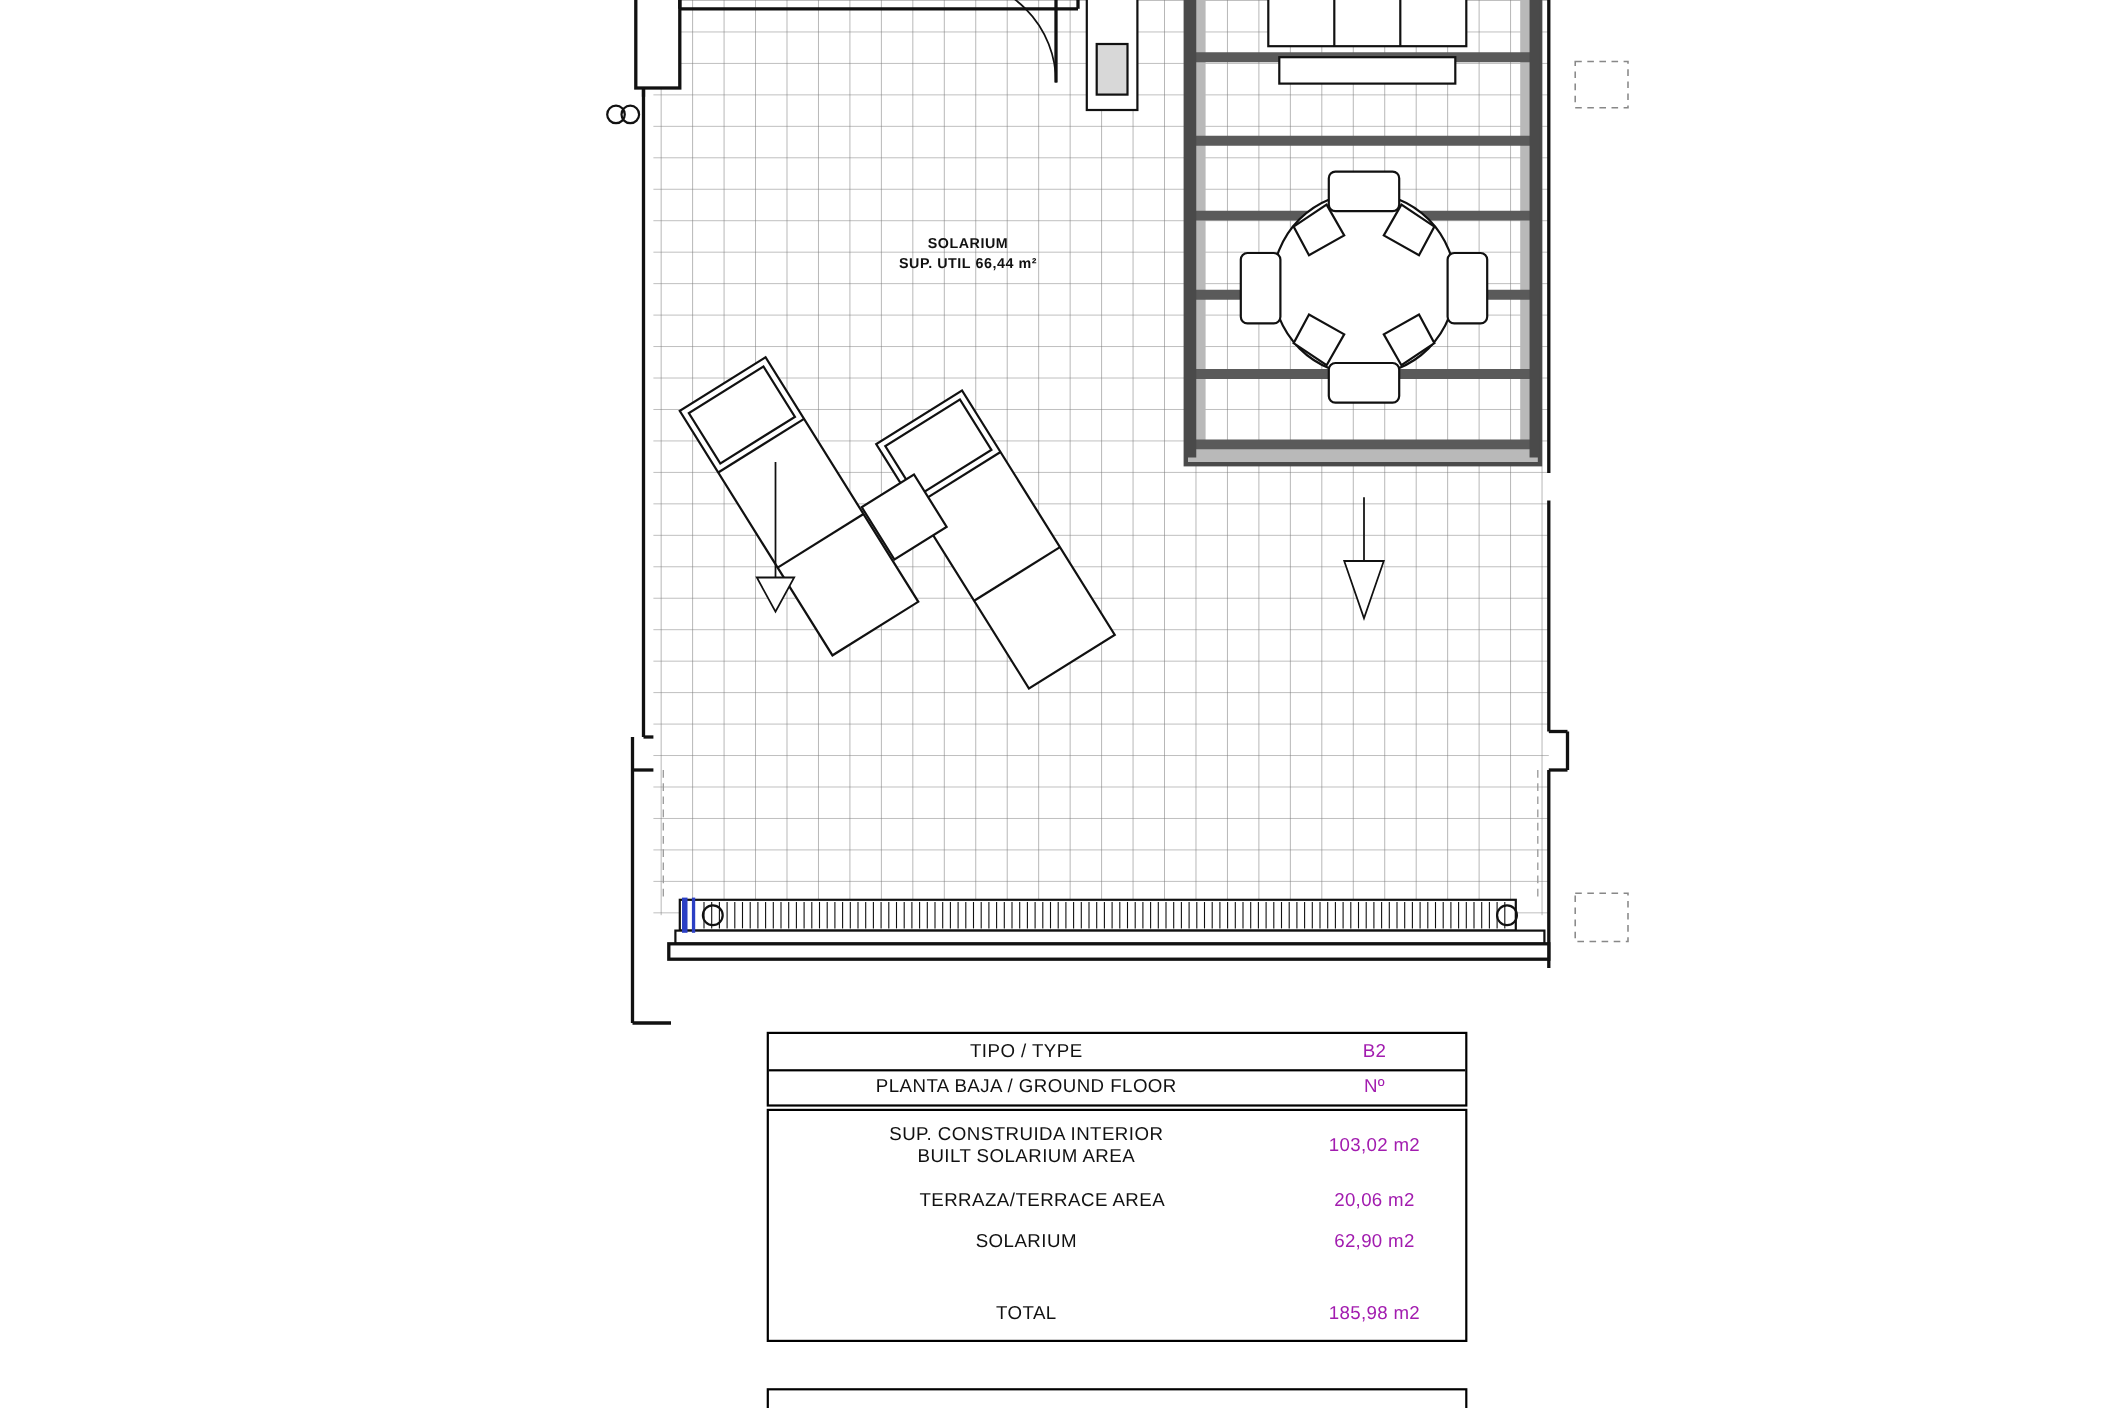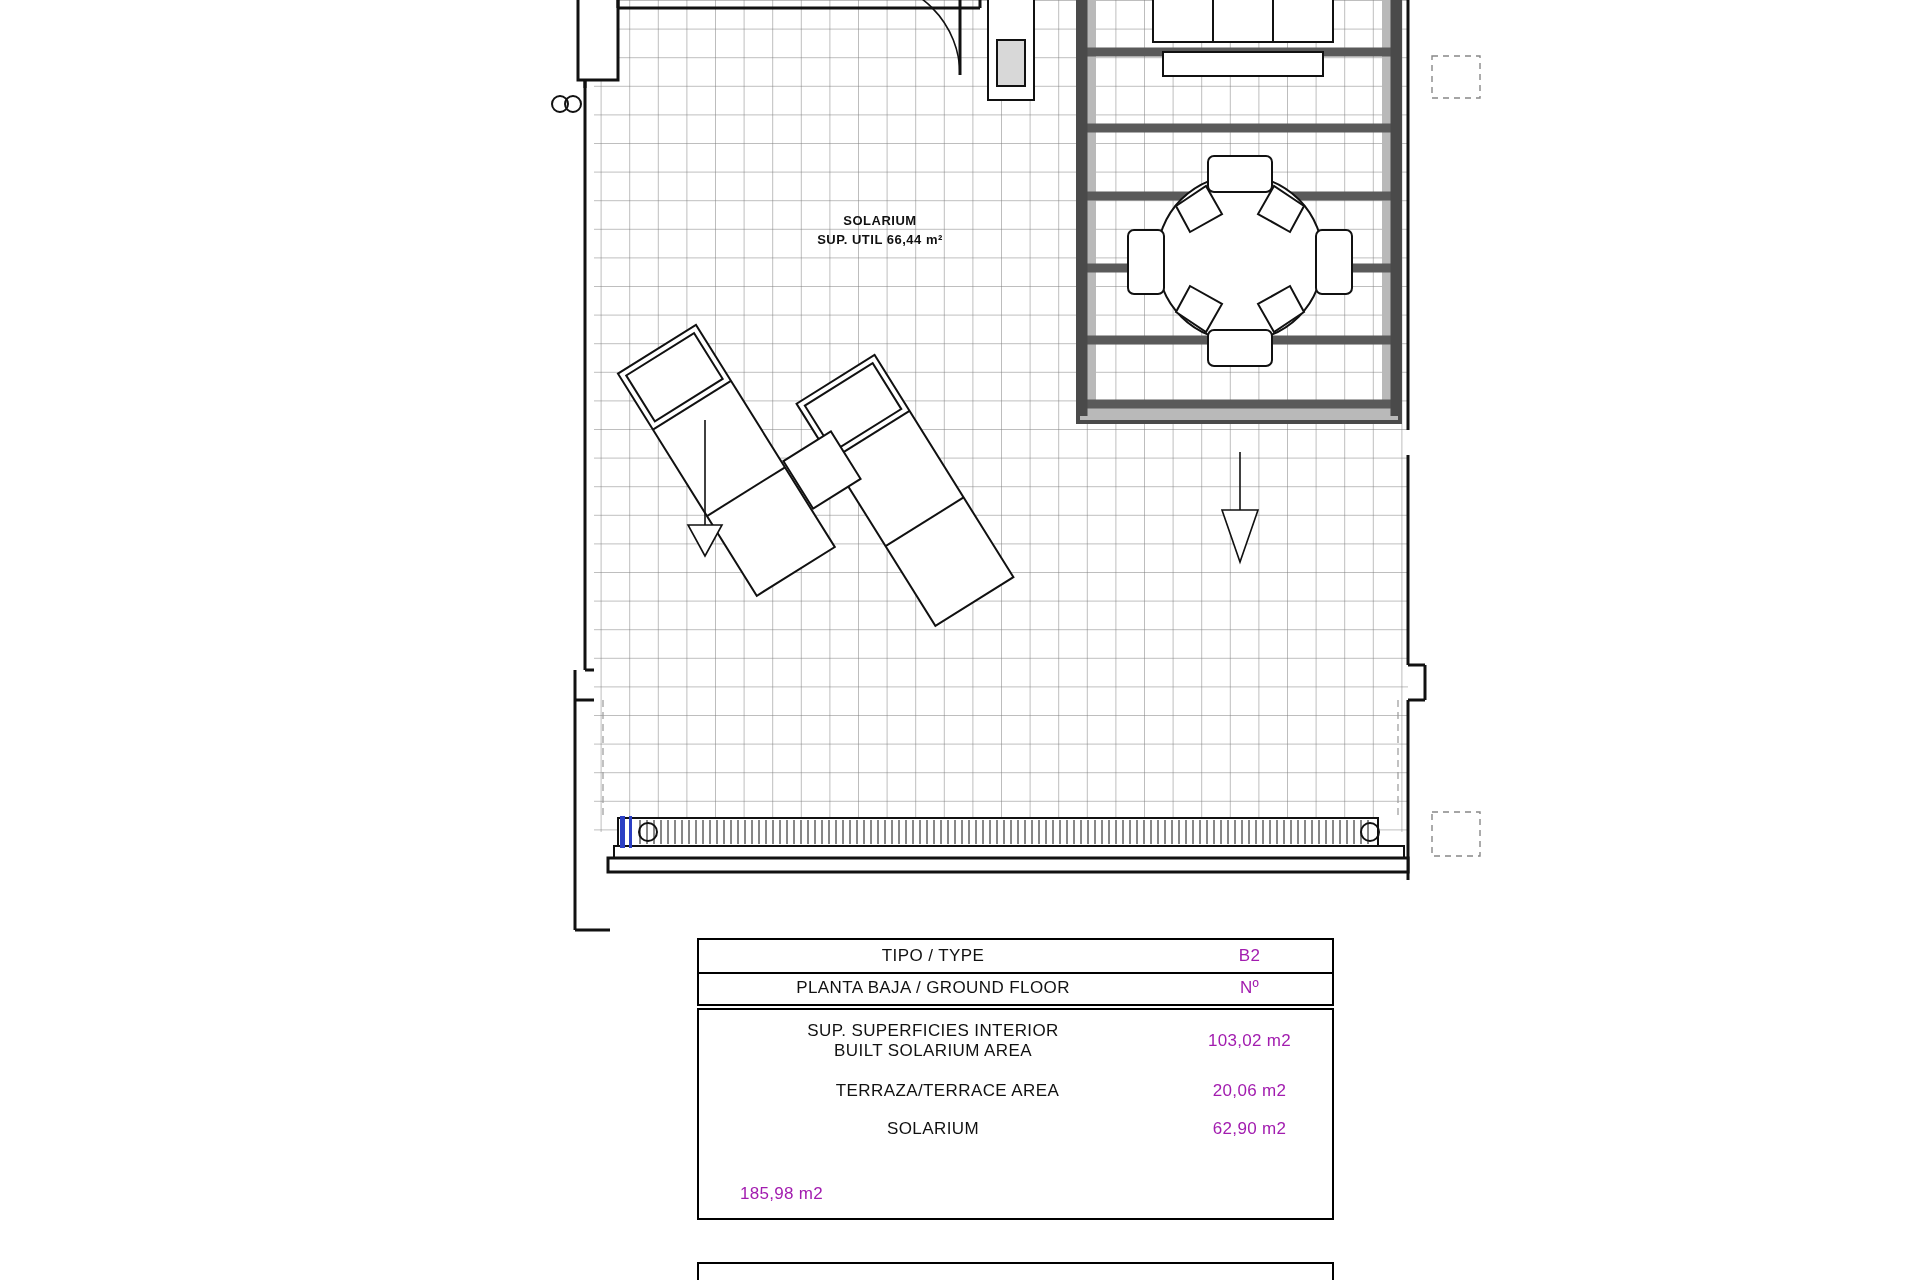--- a/index.html
+++ b/index.html
@@ -360,35 +360,36 @@
   </div>
   <div class="spec-row" style="height:28px;">
     <div class="spec-cell-label">PLANTA BAJA / GROUND FLOOR</div>
     <div class="spec-cell-value">Nº</div>
   </div>
 </div>
 
 <div class="spec-table" style="left: 697px; top: 1008px; width: 637px; height: 212px;">
   <div class="spec-row" style="height:62px;">
     <div class="spec-cell-label">
-      <span>SUP. SUPERFICIES INTERIOR</span>
+      <span>SUP. CONSTRUIDA INTERIOR</span>
       <span>BUILT SOLARIUM AREA</span>
     </div>
     <div class="spec-cell-value">103,02 m2</div>
   </div>
   <div class="spec-row" style="height:38px;margin-left:29px;">
     <div class="spec-cell-label">TERRAZA/TERRACE AREA</div>
     <div class="spec-cell-value">20,06 m2</div>
   </div>
   <div class="spec-row" style="height:38px;">
     <div class="spec-cell-label">SOLARIUM</div>
     <div class="spec-cell-value">62,90 m2</div>
   </div>
   <div class="spacer-row"></div>
   <div class="spec-row" style="height:40px;">
+    <div class="spec-cell-label">TOTAL</div>
     <div class="spec-cell-value">185,98 m2</div>
   </div>
 </div>
 
 <div class="spec-table" style="left: 697px; top: 1262px; width: 637px; height: 52px;">
   <div class="spec-row" style="height:48px;">
     <div class="spec-cell-full">SUPERFICIES UTILES/FLOOR AREA</div>
   </div>
 </div>
 

